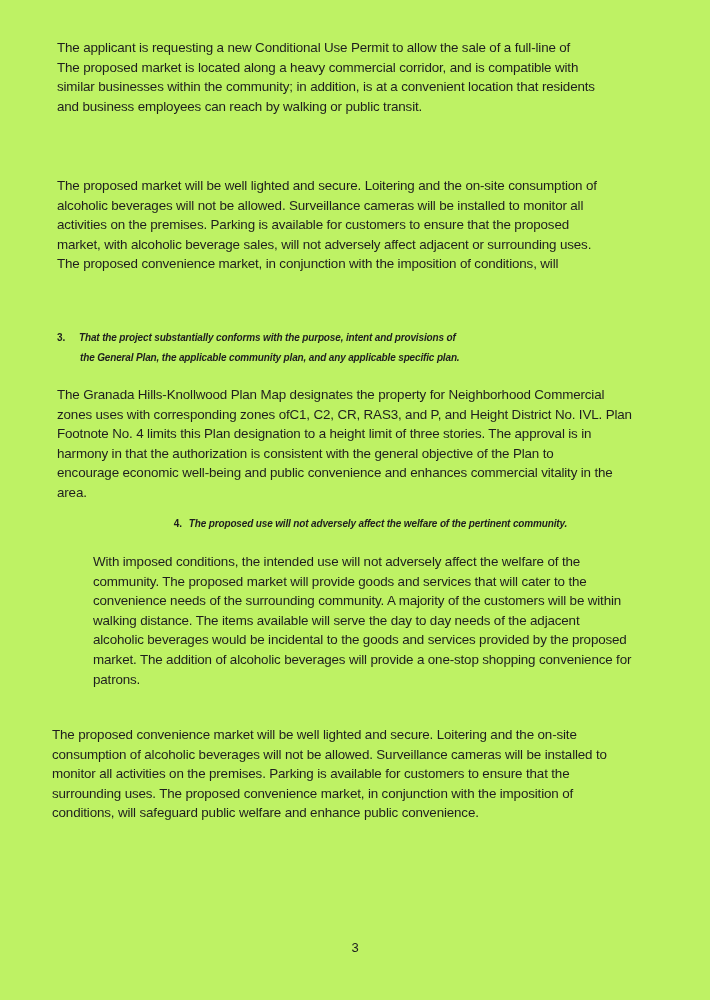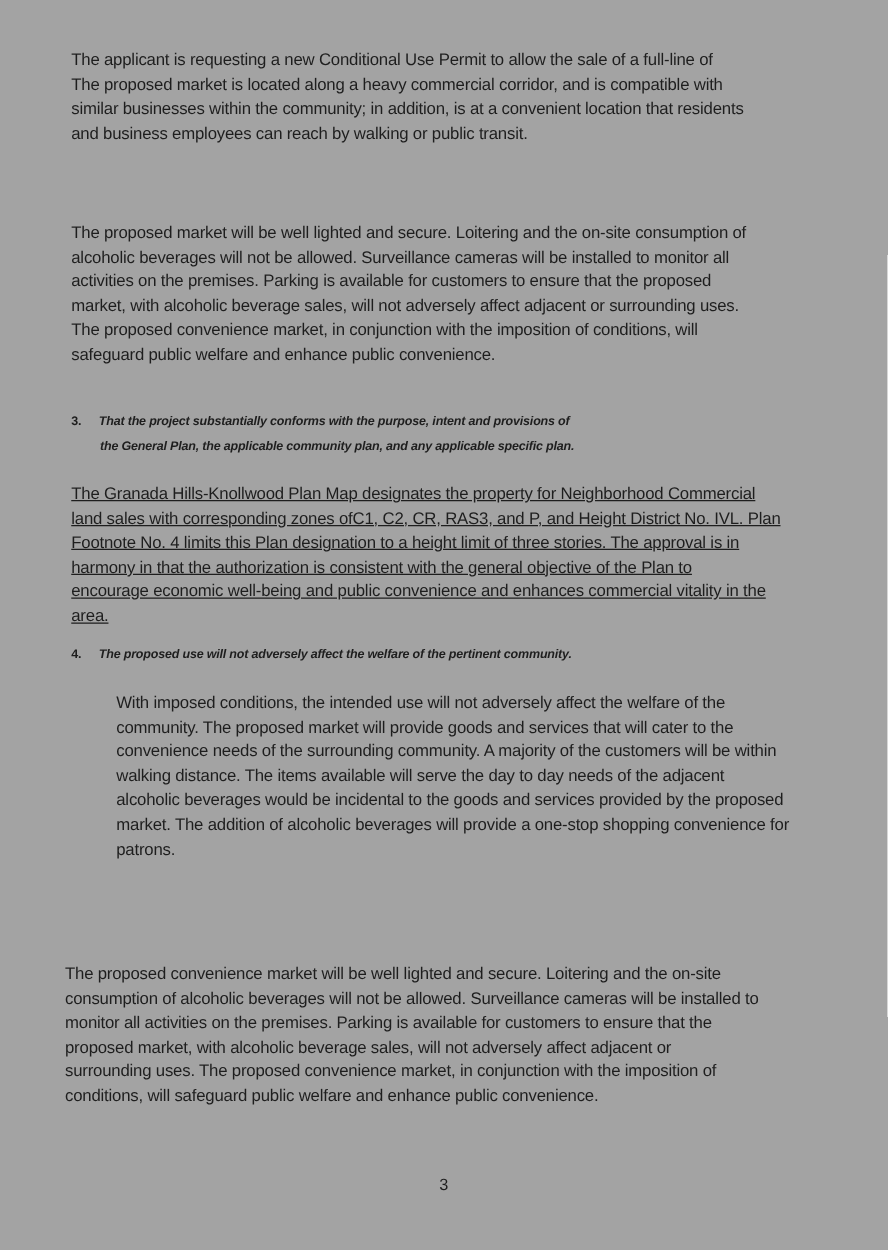--- a/index.html
+++ b/index.html
@@ -13,21 +13,21 @@
       position: relative;
       overflow: hidden;
       font-family: "Liberation Sans", "DejaVu Sans", sans-serif;
       color: #1e1e1e;
     }
     .page {
       position: absolute;
       left: 0; top: 0;
       width: 710px;
       height: 1000px;
-      background: #a3a3a3;
+      background: #bef264;
     }
     .para {
       position: absolute;
       left: 57px;
       width: 620px;
     }
     .line {
       display: block;
       font-size: 13.4px;
       line-height: 19.6px;
@@ -79,59 +79,57 @@
     <span class="line">similar businesses within the community; in addition, is at a convenient location that residents</span>
     <span class="line">and business employees can reach by walking or public transit.</span>
   </div>
 
   <div class="para" style="top:176px;">
     <span class="line">The proposed market will be well lighted and secure. Loitering and the on-site consumption of</span>
     <span class="line">alcoholic beverages will not be allowed. Surveillance cameras will be installed to monitor all</span>
     <span class="line">activities on the premises. Parking is available for customers to ensure that the proposed</span>
     <span class="line">market, with alcoholic beverage sales, will not adversely affect adjacent or surrounding uses.</span>
     <span class="line">The proposed convenience market, in conjunction with the imposition of conditions, will</span>
-    <span class="line">safeguard public welfare and enhance public convenience.</span>
   </div>
 
   <div class="heading" style="top:328px;">
     <span class="row">
       <span class="num">3.</span><span>That the project substantially conforms with the purpose, intent and provisions of</span>
     </span>
     <span class="indent">the General Plan, the applicable community plan, and any applicable specific plan.</span>
   </div>
 
-  <div class="para" style="top:385px;text-decoration:underline;">
+  <div class="para" style="top:385px;">
     <span class="line">The Granada Hills-Knollwood Plan Map designates the property for Neighborhood Commercial</span>
-    <span class="line">land sales with corresponding zones ofC1, C2, CR, RAS3, and P, and Height District No. IVL. Plan</span>
+    <span class="line">zones uses with corresponding zones ofC1, C2, CR, RAS3, and P, and Height District No. IVL. Plan</span>
     <span class="line">Footnote No. 4 limits this Plan designation to a height limit of three stories. The approval is in</span>
     <span class="line">harmony in that the authorization is consistent with the general objective of the Plan to</span>
     <span class="line">encourage economic well-being and public convenience and enhances commercial vitality in the</span>
     <span class="line">area.</span>
   </div>
 
-  <div class="heading" style="top:514px;">
+  <div class="heading" style="top:514px;text-align:center;">
     <span class="row">
       <span class="num">4.</span><span>The proposed use will not adversely affect the welfare of the pertinent community.</span>
     </span>
   </div>
 
   <div class="para" style="top:552px;margin-left:36px;">
     <span class="line">With imposed conditions, the intended use will not adversely affect the welfare of the</span>
     <span class="line">community. The proposed market will provide goods and services that will cater to the</span>
     <span class="line">convenience needs of the surrounding community. A majority of the customers will be within</span>
     <span class="line">walking distance. The items available will serve the day to day needs of the adjacent</span>
     <span class="line">alcoholic beverages would be incidental to the goods and services provided by the proposed</span>
     <span class="line">market. The addition of alcoholic beverages will provide a one-stop shopping convenience for</span>
     <span class="line">patrons.</span>
   </div>
 
-  <div class="para" style="top:725px; left:52px;margin-top:44px;">
+  <div class="para" style="top:725px; left:52px;">
     <span class="line">The proposed convenience market will be well lighted and secure. Loitering and the on-site</span>
     <span class="line">consumption of alcoholic beverages will not be allowed. Surveillance cameras will be installed to</span>
     <span class="line">monitor all activities on the premises. Parking is available for customers to ensure that the</span>
-    <span class="line">proposed market, with alcoholic beverage sales, will not adversely affect adjacent or</span>
     <span class="line">surrounding uses. The proposed convenience market, in conjunction with the imposition of</span>
     <span class="line">conditions, will safeguard public welfare and enhance public convenience.</span>
   </div>
 
   <div class="page-number">3</div>
 
 </div>
 
 </body></html>

